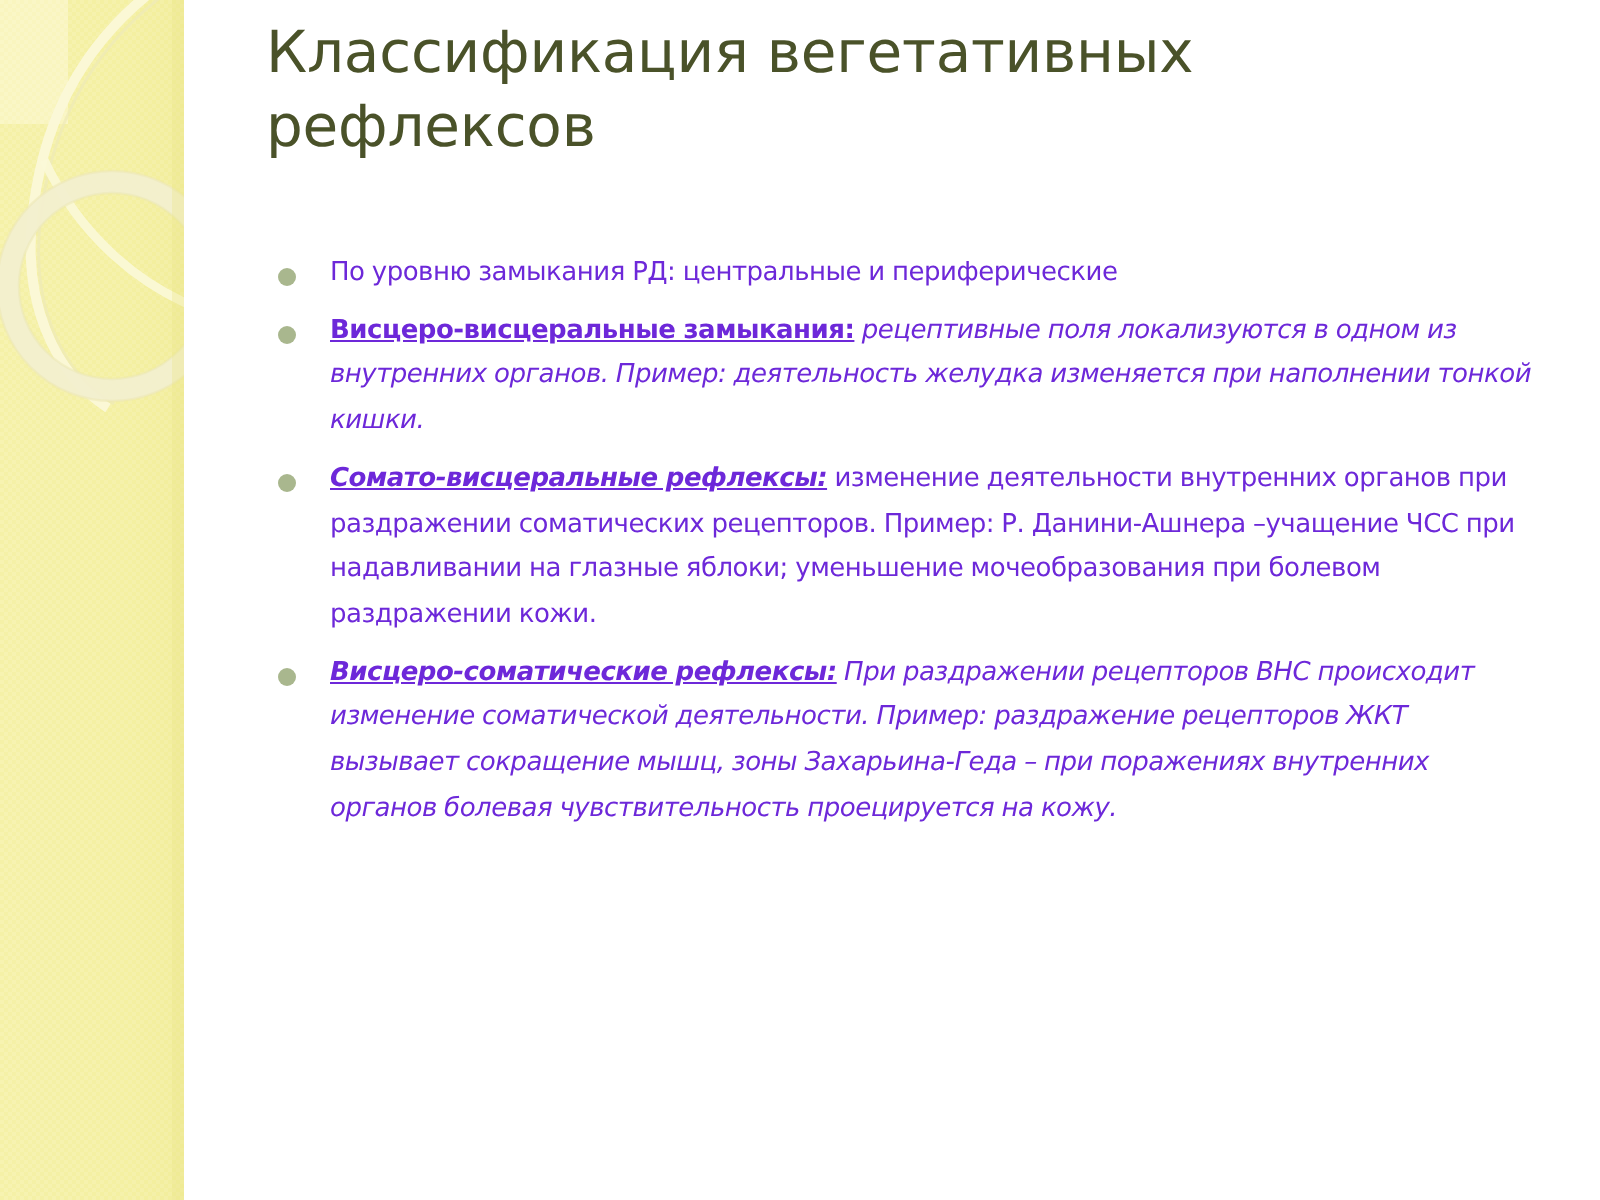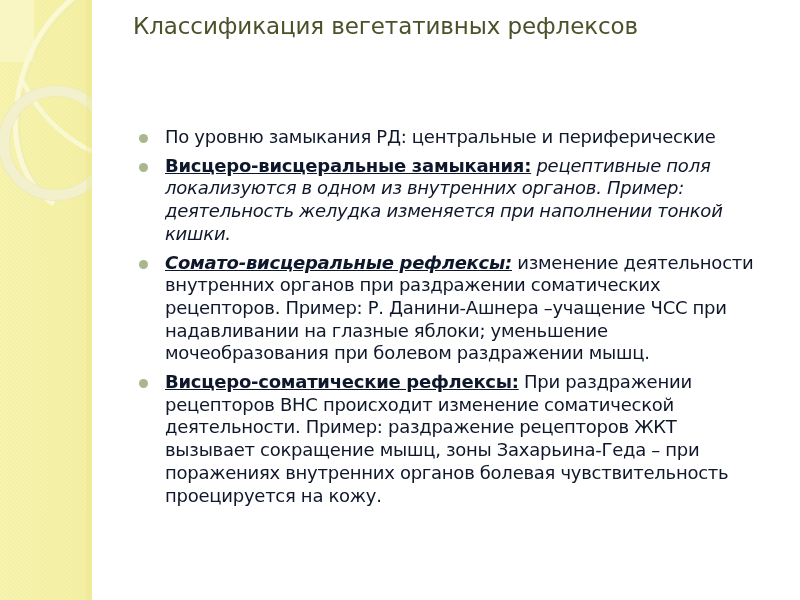--- a/index.html
+++ b/index.html
@@ -37,58 +37,58 @@
     display: block;
   }
 
   
   .slide-title {
     position: absolute;
     left: 133px;
     top: 8px;
     width: 620px;
     font-family: "DejaVu Sans", sans-serif;
-    font-size: 23px;
+    font-size: 29px;
     line-height: 37px;
     font-weight: 400;
     color: #4a5229;
     letter-spacing: -0.1px;
     white-space: pre-line;
   }
 
   
   .body-area {
     position: absolute;
     left: 136px;
     top: 126px;
     width: 630px;
   }
 
   .bullet-item {
     position: relative;
     padding-left: 29px;
     margin-bottom: 6px;
   }
-  .bullet-item:last-child { margin-bottom: 0; }
+  .bullet-item:last-child { margin-bottom: 0; font-style: italic; }
 
   .bullet-marker {
     position: absolute;
     left: 3px;
     top: 8px;
     width: 9px;
     height: 9px;
     border-radius: 50%;
     background: #a9b78e;
   }
 
   .bullet-text {
     font-family: "DejaVu Sans", sans-serif;
-    font-size: 18px;
+    font-size: 13px;
     line-height: 22.7px;
-    color: #0f172a;
+    color: #6d28d9;
     letter-spacing: -0.25px;
     word-spacing: -0.2px;
   }
 
   .lead-bold {
     font-weight: bold;
     text-decoration: underline;
   }
   .lead-bold-italic {
     font-weight: bold;
@@ -158,21 +158,21 @@
     <div class="bullet-item">
       <span class="bullet-marker"></span>
       <div class="bullet-text">
         <span class="lead-bold">Висцеро-висцеральные замыкания:</span><span class="tail-italic"> рецептивные поля локализуются в одном из внутренних органов. Пример: деятельность желудка изменяется при наполнении тонкой кишки.</span>
       </div>
     </div>
 
     <div class="bullet-item">
       <span class="bullet-marker"></span>
       <div class="bullet-text">
-        <span class="lead-bold-italic">Сомато-висцеральные рефлексы:</span><span> изменение деятельности внутренних органов при раздражении соматических рецепторов. Пример: Р. Данини-Ашнера –учащение ЧСС при надавливании на глазные яблоки; уменьшение мочеобразования при болевом раздражении мышц.</span>
+        <span class="lead-bold-italic">Сомато-висцеральные рефлексы:</span><span> изменение деятельности внутренних органов при раздражении соматических рецепторов. Пример: Р. Данини-Ашнера –учащение ЧСС при надавливании на глазные яблоки; уменьшение мочеобразования при болевом раздражении кожи.</span>
       </div>
     </div>
 
     <div class="bullet-item">
       <span class="bullet-marker"></span>
       <div class="bullet-text">
         <span class="lead-bold">Висцеро-соматические рефлексы:</span><span> При раздражении рецепторов ВНС происходит изменение соматической деятельности. Пример: раздражение рецепторов ЖКТ вызывает сокращение мышц, зоны Захарьина-Геда – при поражениях внутренних органов болевая чувствительность проецируется на кожу.</span>
       </div>
     </div>
 

